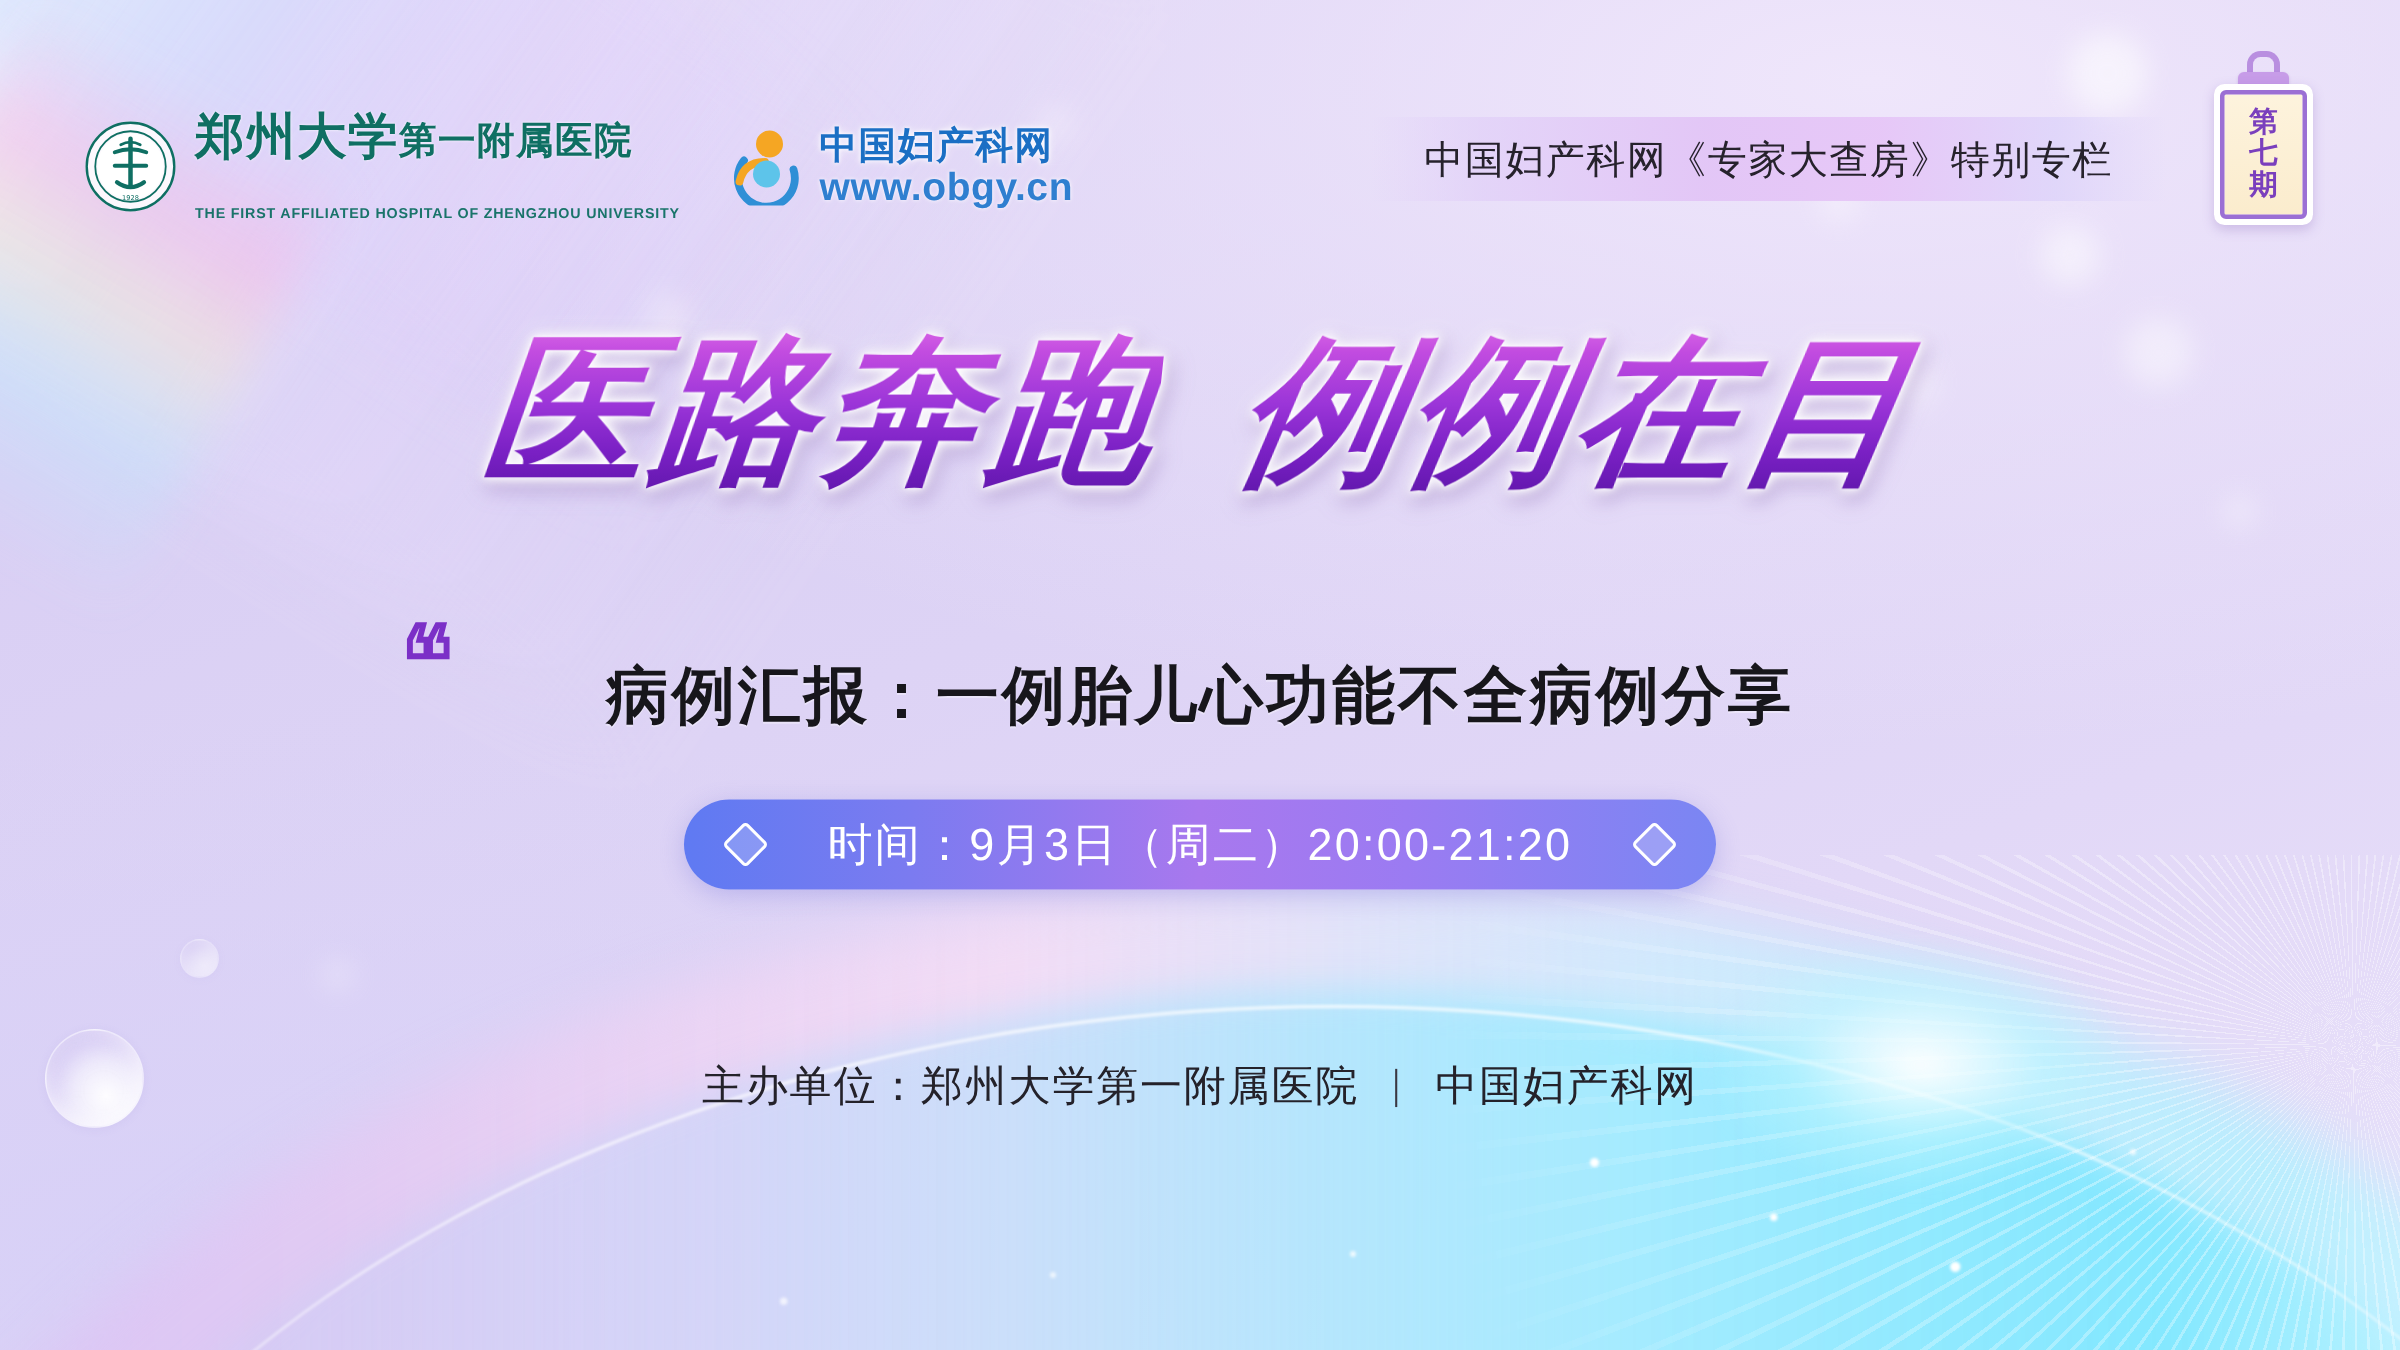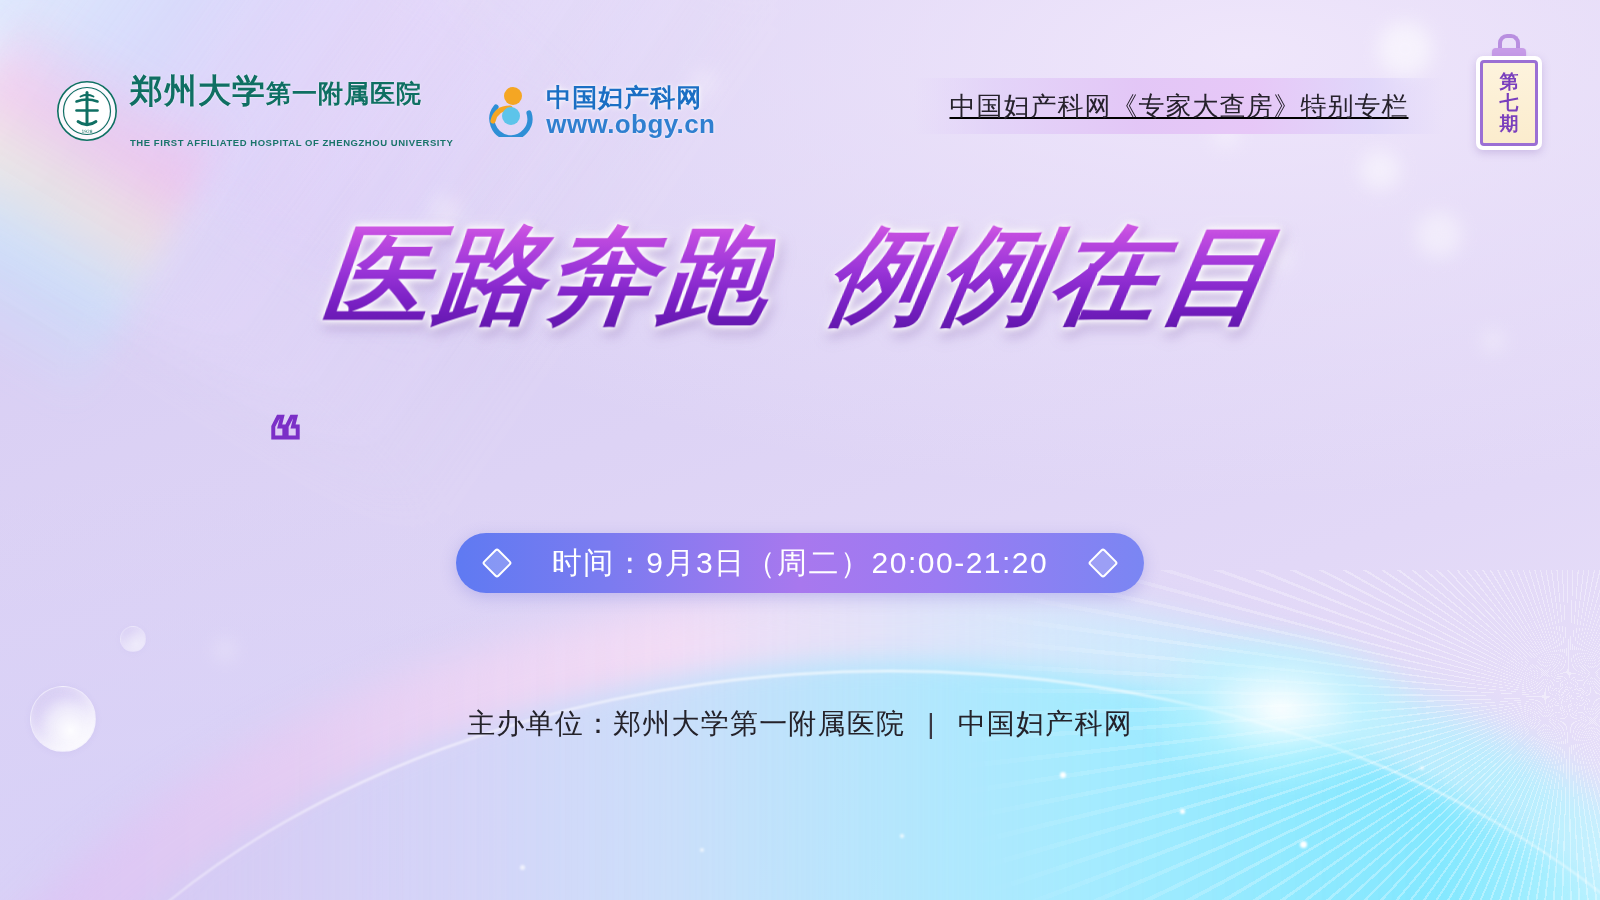--- a/index.html
+++ b/index.html
@@ -161,21 +161,20 @@
     position:absolute; top:78px; right:156px; height:56px;
     min-width:530px; display:flex; align-items:center; justify-content:center;
     padding:0 34px;
     background:linear-gradient(90deg,
       rgba(226,216,250,0) 0%,
       rgba(224,206,248,.65) 14%,
       rgba(226,196,246,.92) 42%,
       rgba(230,197,247,.92) 64%,
       rgba(219,209,250,.70) 86%,
       rgba(222,214,250,0) 100%);
-    text-decoration:underline;
   }
   .col-band-text{
     font-size:26px; font-weight:500; color:#26222c; letter-spacing:1px; white-space:nowrap;
   }
 
   
   .tag{ position:absolute; top:34px; right:58px; width:66px; height:116px; }
   .tag-hanger{
     position:absolute; top:0; left:50%; transform:translateX(-50%);
     width:22px; height:20px; border:4px solid #b98fe0; border-bottom:none;
@@ -254,21 +253,21 @@
     font-size:30px; font-weight:500; color:#ffffff; letter-spacing:1.5px; white-space:nowrap;
   }
   .dia{
     width:22px; height:22px; transform:rotate(45deg);
     border:2.5px solid #ffffff; border-radius:3px;
     background:rgba(255,255,255,.22);
     flex:0 0 auto;
   }
 
   
-  .org-row{ position:absolute; top:705px; left:0; width:100%; display:flex; justify-content:center; }
+  .org-row{ position:absolute; top:705px; left:0; width:100%; display:flex; justify-content:center;font-family:Liberation Serif, serif; }
   .org-text{
     font-size:28px; font-weight:400; color:#24222a; letter-spacing:1.2px; white-space:nowrap;
     display:flex; align-items:center; gap:0;
   }
   .org-sep{ display:inline-block; padding:0 22px; color:#3a3742; }
 </style>
 </head>
 <body>
 
 <div id="poster">
@@ -365,20 +364,21 @@
 
   </div>
 
   <div class="title-wrap">
     <span class="cal">医路奔跑</span>
     <span class="cal cal-2">例例在目</span>
   </div>
 
   <div class="sub-row">
     <span class="quote">❝</span>
+    <span class="subtitle">病例汇报：一例胎儿心功能不全病例分享</span>
   </div>
 
   <div class="pill-row">
     <div class="pill">
       <span class="dia"></span>
       <span class="pill-text">时间：9月3日（周二）20:00-21:20</span>
       <span class="dia"></span>
     </div>
   </div>
 

